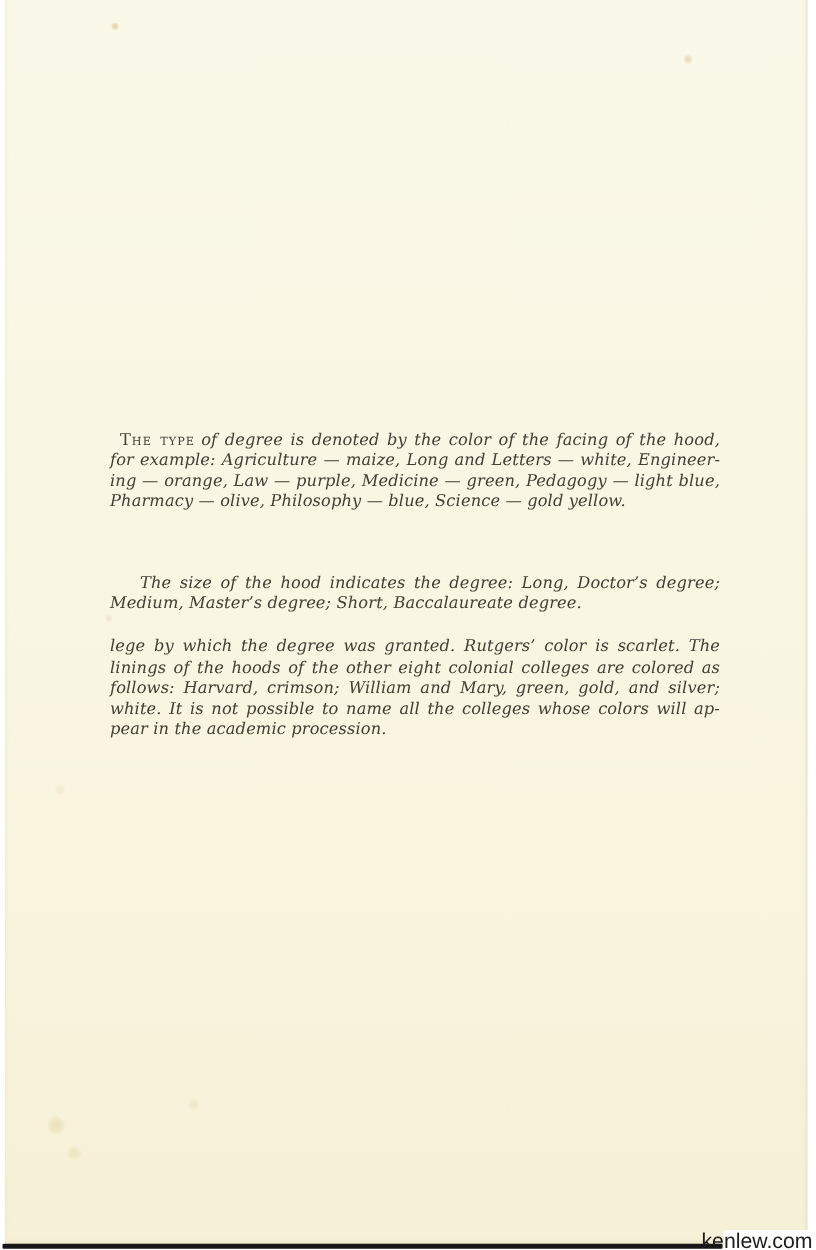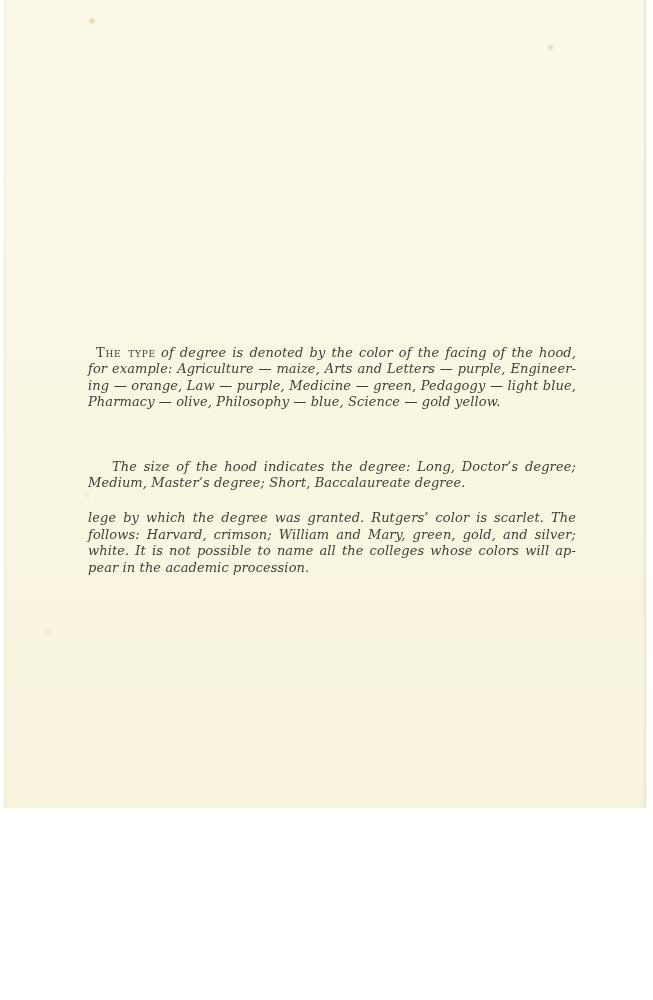--- a/index.html
+++ b/index.html
@@ -1,21 +1,21 @@
 <!DOCTYPE html>
 <html><head>
 <meta charset="utf-8">
 <title>Scanned Book Page</title>
 <style>
   * { margin: 0; padding: 0; box-sizing: border-box; }
   html, body { background: #ffffff; }
   .stage {
     position: relative;
     width: 653px;
-    height: 808px;
+    height: 1000px;
     background: #ffffff;
     overflow: hidden;
     font-family: "DejaVu Serif", serif;
   }
   .paper {
     position: absolute;
     left: 4px;
     top: 0;
     width: 642px;
     height: 996px;
@@ -104,32 +104,33 @@
     <span class="spot spot6"></span>
     <span class="spot spot7"></span>
   </div>
 
   <div class="text-block">
 
     <div class="para">
       <div class="tline indent-sm">
         <span class="lead-smallcaps">The type</span><span>of degree is denoted by the color of the facing of the hood,</span>
       </div>
-      <div class="tline">for example: Agriculture — maize, Arts and Letters — purple, Engineer-</div>
+      <div class="tline">for example: Agriculture — maize, Long and Letters — white, Engineer-</div>
       <div class="tline">ing — orange, Law — purple, Medicine — green, Pedagogy — light blue,</div>
       <div class="tline last">Pharmacy — olive, Philosophy — blue, Science — gold yellow.</div>
     </div>
 
     <div class="para">
       <div class="tline indent-lg">The size of the hood indicates the degree: Long, Doctor’s degree;</div>
       <div class="tline last">Medium, Master’s degree; Short, Baccalaureate degree.</div>
     </div>
 
     <div class="para">
       <div class="tline">lege by which the degree was granted. Rutgers’ color is scarlet. The</div>
+      <div class="tline">linings of the hoods of the other eight colonial colleges are colored as</div>
       <div class="tline">follows: Harvard, crimson; William and Mary, green, gold, and silver;</div>
       <div class="tline">white. It is not possible to name all the colleges whose colors will ap-</div>
       <div class="tline last">pear in the academic procession.</div>
     </div>
 
   </div>
 
   <div class="page-bottom-edge"></div>
   <div class="watermark-backdrop"></div>
   <div class="watermark">kenlew.com</div>

